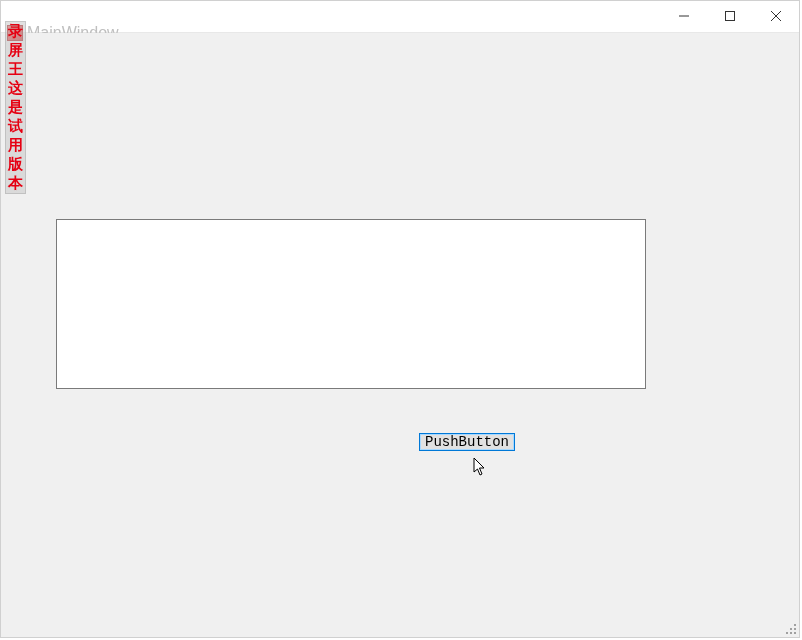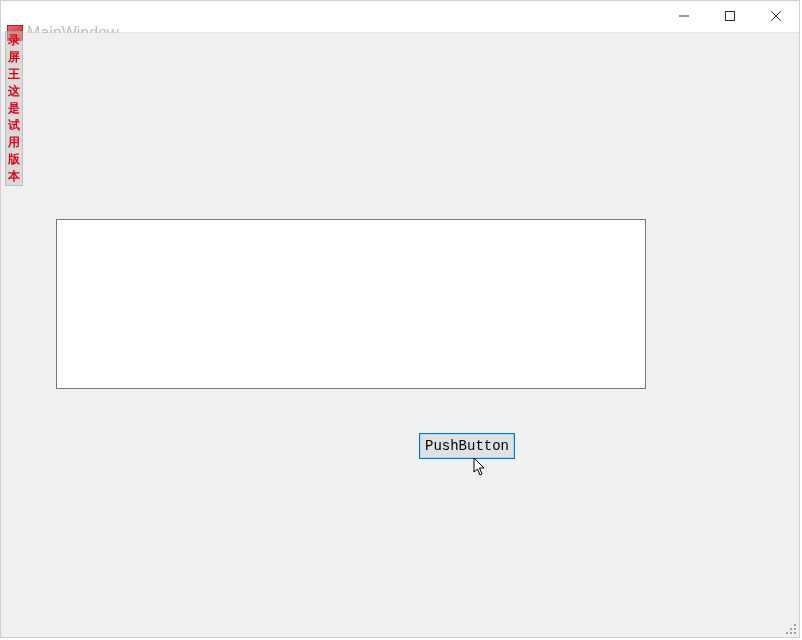--- a/index.html
+++ b/index.html
@@ -46,32 +46,31 @@
     }
     .under-title {
       font-size: 16px;
       color: #bfbfbf;
       position: absolute;
       left: 26px;
       top: 7px;
       letter-spacing: 0;
     }
     .watermark {
-      font-size: 12px;
+      font-size: 15px;
       font-weight: bold;
       color: #e60012;
       background: rgba(200,200,200,0.55);
       padding: 0 2px;
       position: absolute;
       left: 4px;
       top: 4px;
       z-index: 2;
       letter-spacing: 0;
       border: 1px solid rgba(120,120,120,0.25);
-      margin-top: 10px;
     }
     .win-controls {
       display: flex;
       height: 100%;
     }
     .win-btn {
       width: 46px;
       height: 30px;
       display: flex;
       align-items: center;
@@ -96,21 +95,21 @@
       width: 590px;
       height: 170px;
       background: #ffffff;
       border: 1px solid #7a7a7a;
     }
     .push-button {
       position: absolute;
       left: 418px;
       top: 400px;
       width: 96px;
-      height: 26px;
+      height: 18px;
       background: #e1e1e1;
       border: 1px solid #0078d7;
       outline: 1px solid #a6d8ff;
       outline-offset: -2px;
       font-family: "Courier New", monospace;
       font-size: 14px;
       color: #000;
       display: flex;
       align-items: center;
       justify-content: center;

